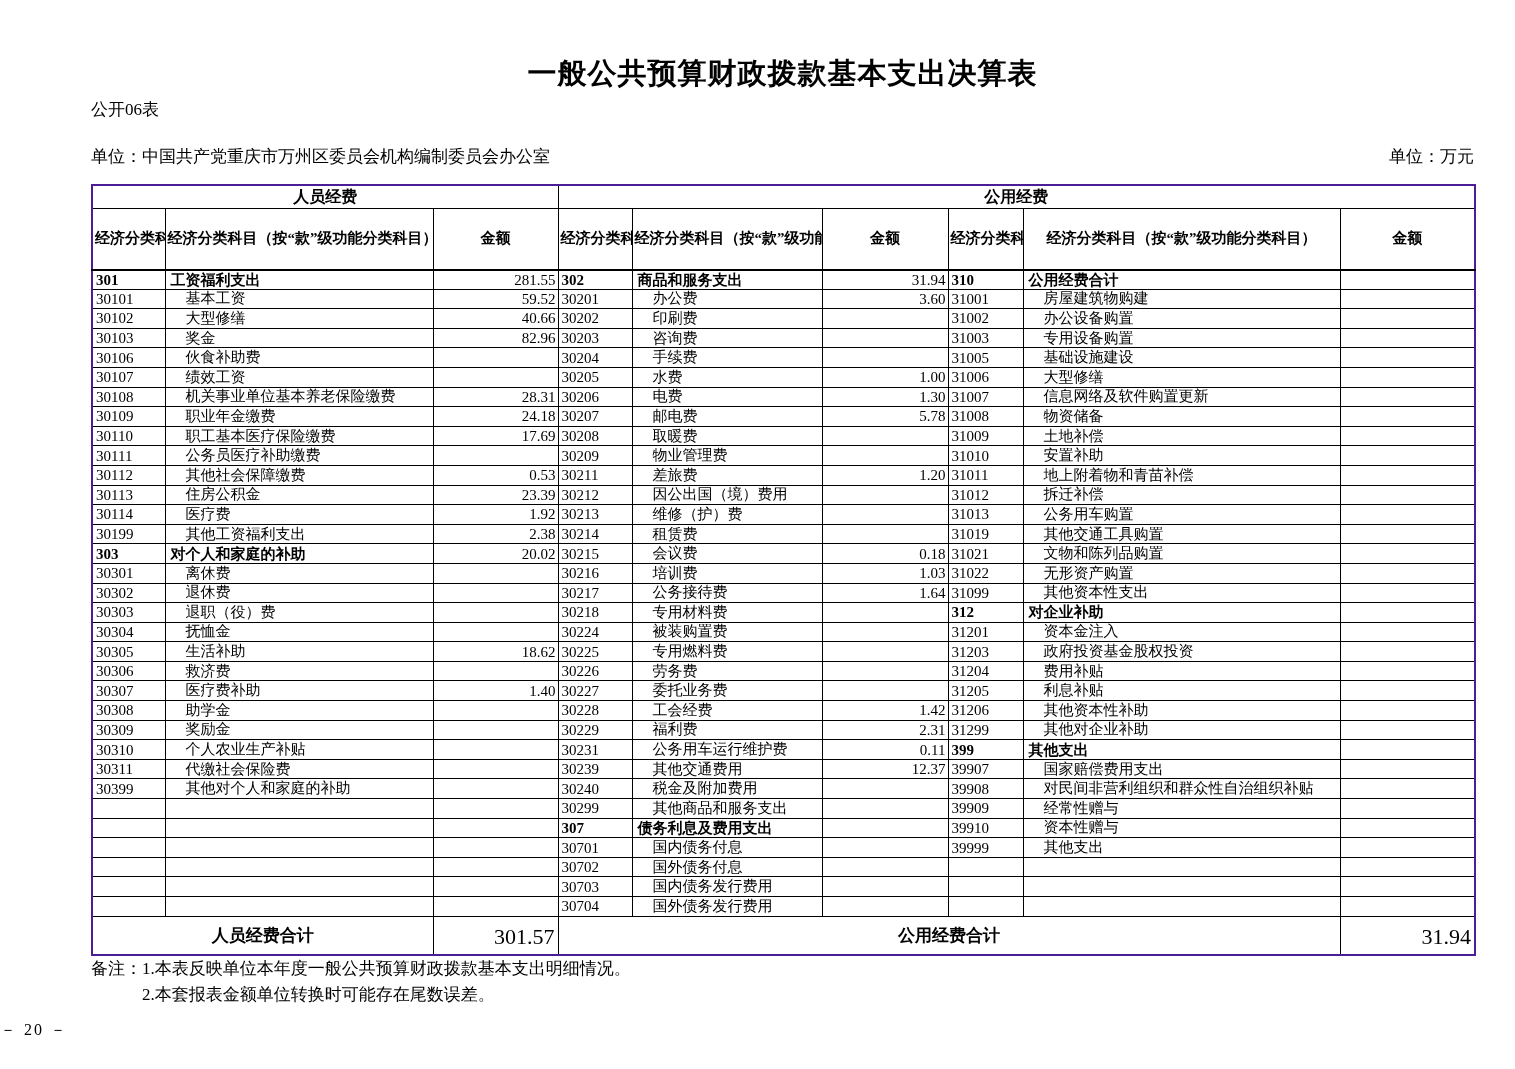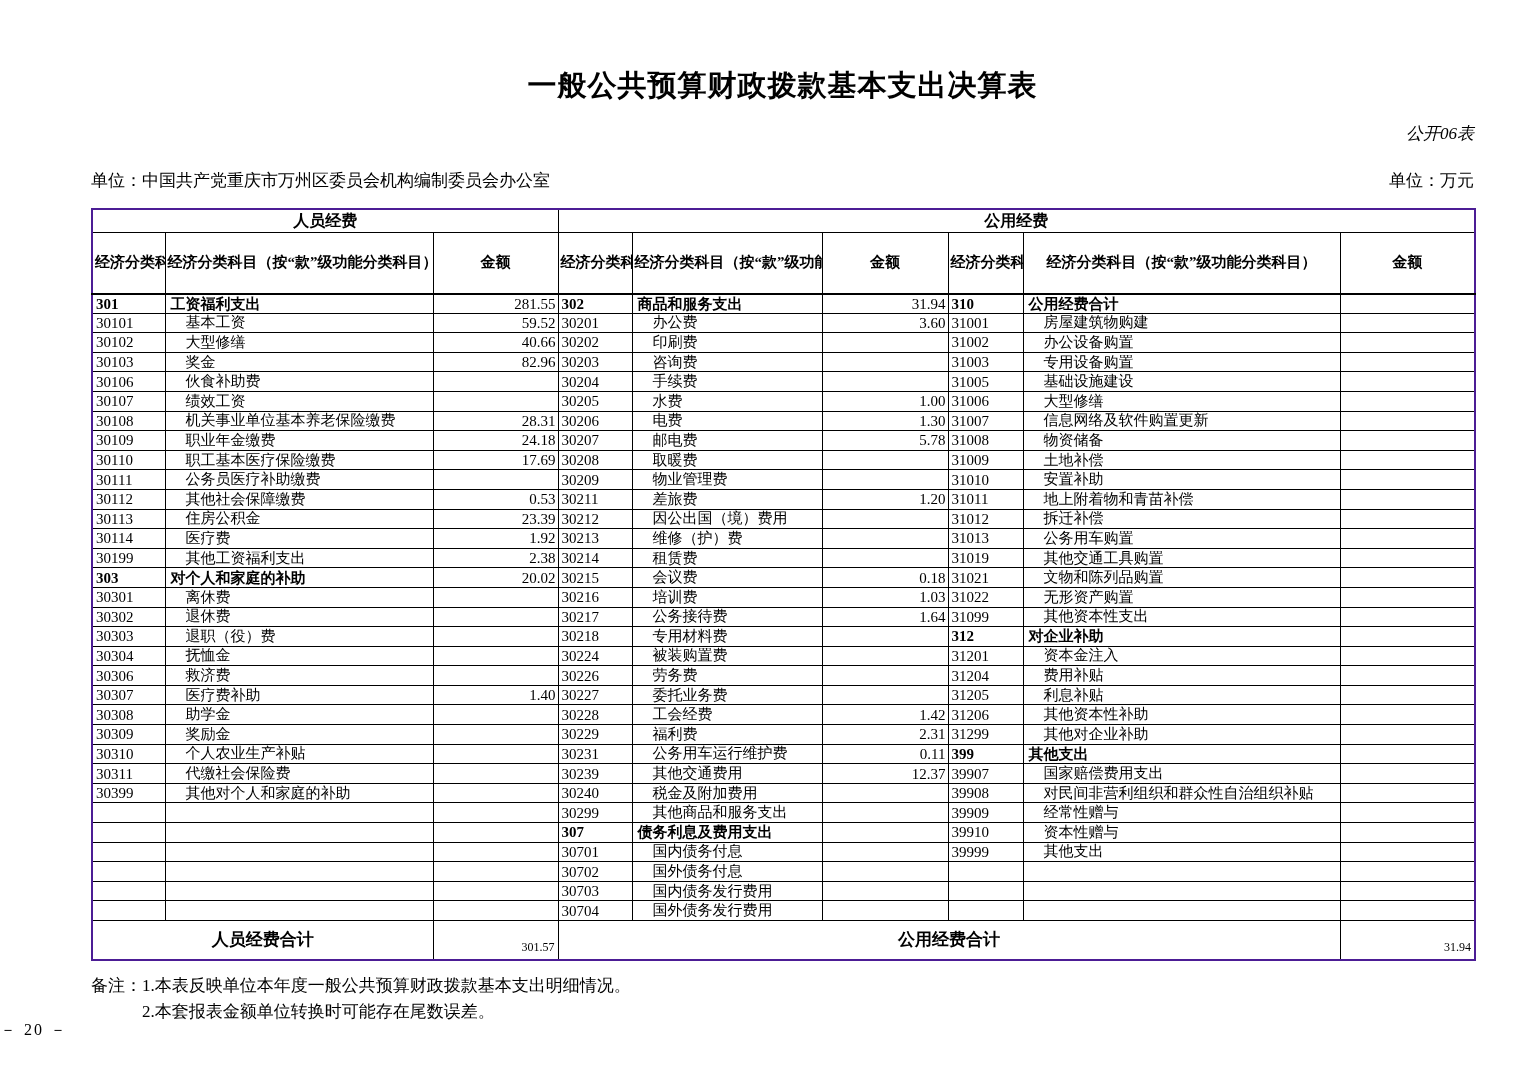--- a/index.html
+++ b/index.html
@@ -1,40 +1,40 @@
 <!DOCTYPE html>
 <html><head>
 <meta charset="utf-8">
 <style>
   html,body{margin:0;padding:0;background:#ffffff;}
   body{font-family:"Liberation Serif","DejaVu Serif",serif;color:#000;}
   .page{position:relative;width:1515px;height:1069px;background:#fff;overflow:hidden;}
   .content{margin:0 41px 0 91px;}
-  .title{margin:16px;padding-top:50px;text-align:center;font-size:29px;font-weight:bold;letter-spacing:1px;}
-  .form-label{text-align:right;font-size:17px;font-style:italic;}
+  .title{margin:4px;padding-top:50px;text-align:center;font-size:29px;font-weight:bold;letter-spacing:1px;}
+  .form-label{font-size:17px;}
   .unit-row{margin-top:24px;margin-bottom:16px;display:flex;justify-content:space-between;align-items:flex-end;font-size:17px;}
   table.main{border-collapse:collapse;table-layout:fixed;width:1383px;border:2px solid #4c1d95;}
   table.main th,table.main td{border:1px solid #000;overflow:hidden;white-space:nowrap;}
   thead th{font-weight:bold;text-align:center;font-size:15px;line-height:1.25;white-space:normal;}
   tr.group-row{height:20px;}
   tr.group-row th{font-size:16px;}
   tr.cols-row{height:61px;}
   tr.cols-row th{border-bottom:2px solid #000;padding:0 2px;}
   tbody tr{height:19.6px;}
   tbody td{font-size:15px;line-height:18px;padding:0;}
   td.code{padding-left:3px;}
   td.subject{padding-left:5px;}
   td.subject.child{padding-left:20px;white-space:normal;line-height:15px;}
   td.amount{text-align:right;padding-right:2px;}
   .parent{font-weight:bold;}
   tfoot tr{height:39px;}
   tfoot td{border-top:2px solid #000;}
   td.foot-label{font-weight:bold;text-align:center;font-size:17px;}
-  td.foot-amount{text-align:right;vertical-align:bottom;padding:0 3px 4px 0;font-size:12px;}
-  .notes{margin-top:12px;font-size:17px;line-height:26px;}
+  td.foot-amount{text-align:right;vertical-align:bottom;padding:0 3px 4px 0;font-size:22px;}
+  .notes{margin-top:0;font-size:17px;line-height:26px;}
   .notes .note-line2{padding-left:51px;}
   .page-number{position:absolute;left:0;right:0;top:1020px;text-align:left;font-size:16px;letter-spacing:2px;}
 </style>
 </head>
 <body>
 
 <div class="page">
   <div class="content">
 
     <h1 class="title">一般公共预算财政拨款基本支出决算表</h1>
@@ -279,20 +279,31 @@
             <td class="subject child">抚恤金</td>
             <td class="amount"></td>
             <td class="code">30224</td>
             <td class="subject child">被装购置费</td>
             <td class="amount"></td>
             <td class="code">31201</td>
             <td class="subject child">资本金注入</td>
             <td class="amount"></td>
           </tr>
           <tr>
+            <td class="code">30305</td>
+            <td class="subject child">生活补助</td>
+            <td class="amount">18.62</td>
+            <td class="code">30225</td>
+            <td class="subject child">专用燃料费</td>
+            <td class="amount"></td>
+            <td class="code">31203</td>
+            <td class="subject child">政府投资基金股权投资</td>
+            <td class="amount"></td>
+          </tr>
+          <tr>
             <td class="code">30306</td>
             <td class="subject child">救济费</td>
             <td class="amount"></td>
             <td class="code">30226</td>
             <td class="subject child">劳务费</td>
             <td class="amount"></td>
             <td class="code">31204</td>
             <td class="subject child">费用补贴</td>
             <td class="amount"></td>
           </tr>

